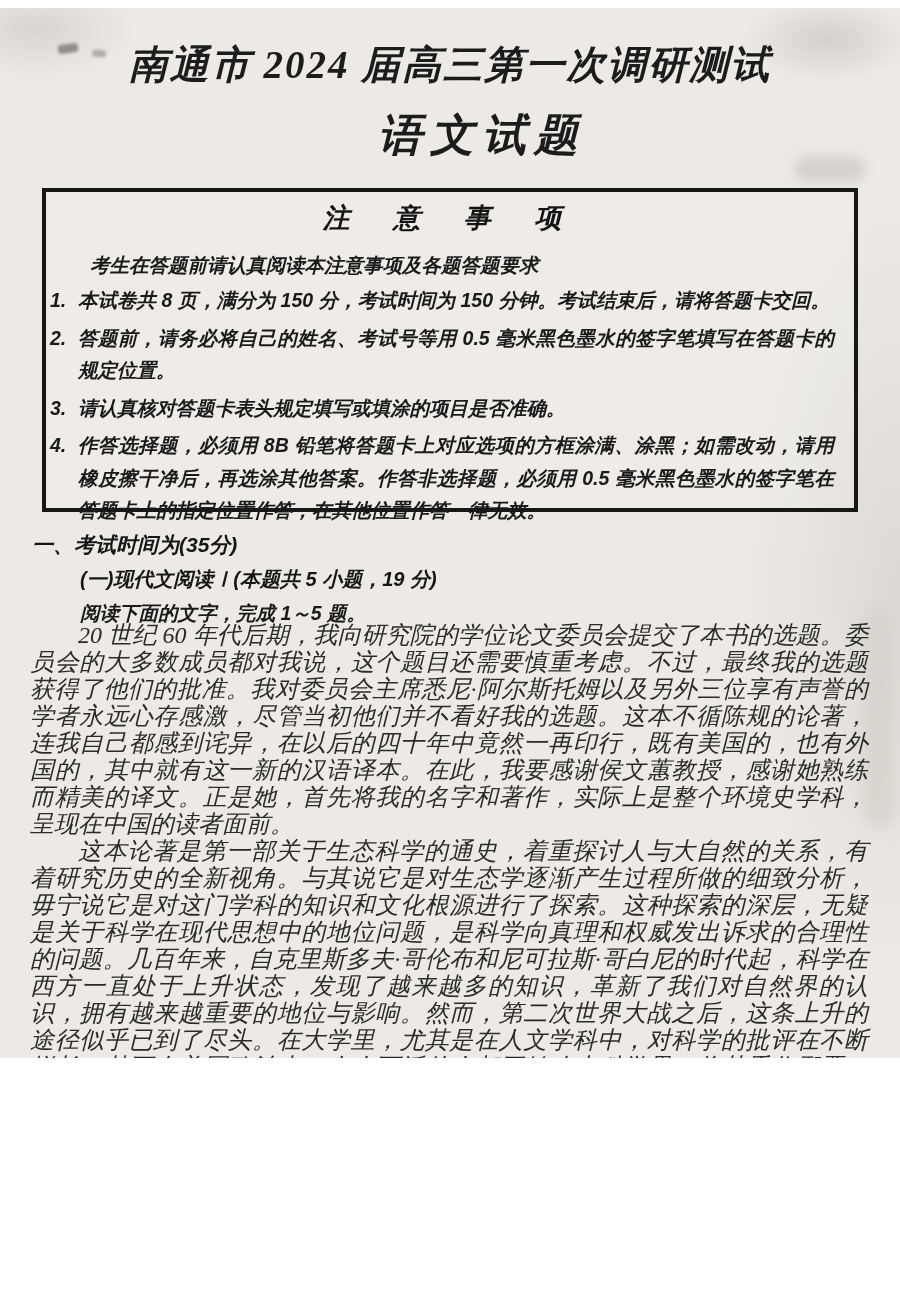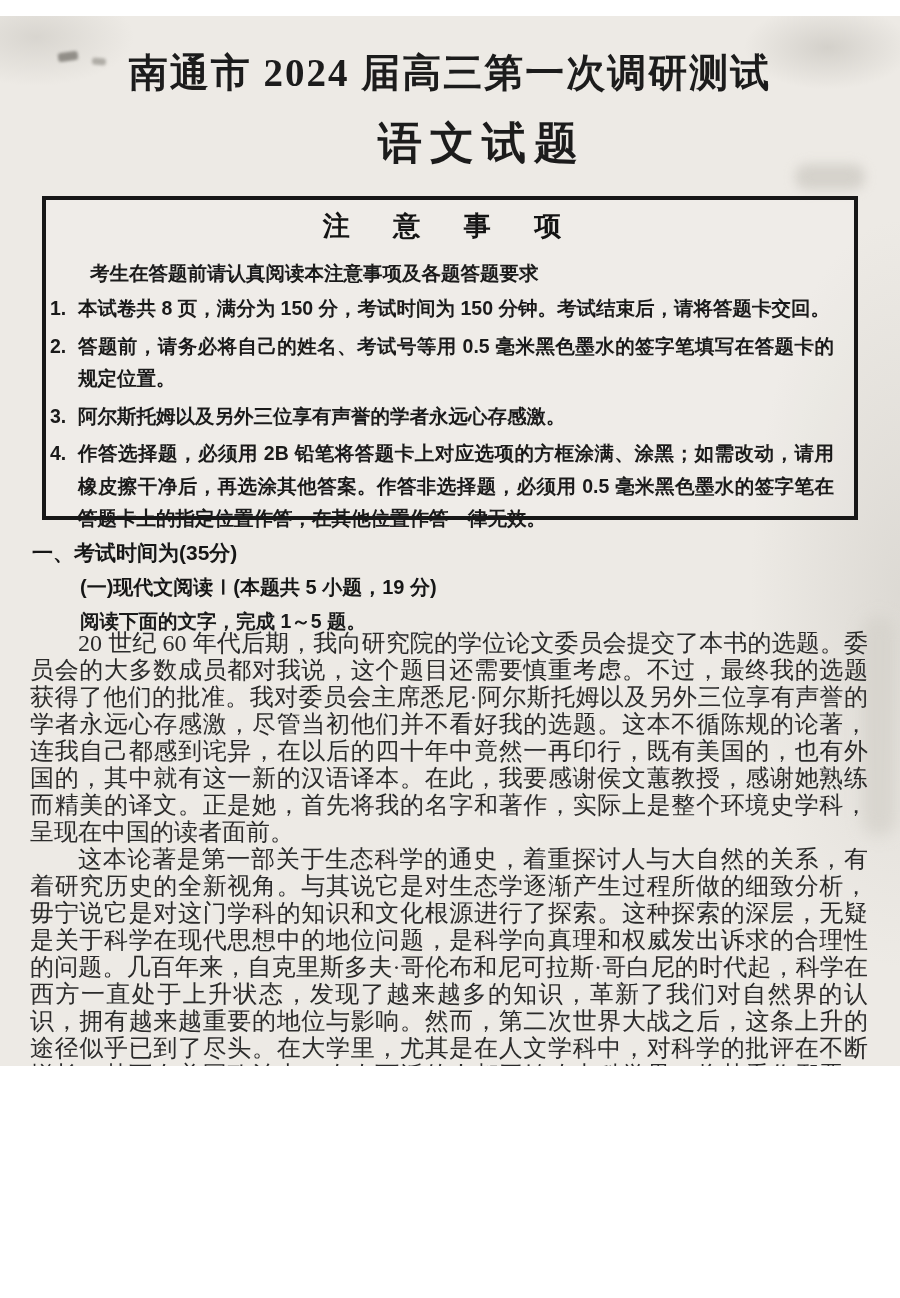--- a/index.html
+++ b/index.html
@@ -1,27 +1,28 @@
 <!DOCTYPE html>
 <html lang="zh"><head>
 <meta charset="utf-8">
 <style>
   html,body{margin:0;padding:0;}
   .page{
     position:relative;
     width:900px;height:1050px;
-    margin:16px auto;
+    margin:8px auto;
     background:
       radial-gradient(ellipse 120px 60px at 92% 3%, rgba(180,177,170,.45), rgba(0,0,0,0) 70%),
       radial-gradient(ellipse 200px 500px at 100% 55%, rgba(190,187,180,.35), rgba(0,0,0,0) 75%),
       radial-gradient(ellipse 140px 70px at 4% 2%, rgba(185,182,175,.40), rgba(0,0,0,0) 70%),
       #edeae5;
     color:#222;
     font-family:"Liberation Serif", serif;
     overflow:hidden;
+    font-style:italic;
   }
   
   .smudge{position:absolute;pointer-events:none;}
   .smudge.m1{left:58px;top:36px;width:20px;height:9px;background:#6f6c66;border-radius:3px;transform:rotate(-8deg);filter:blur(1.5px);opacity:.7;}
   .smudge.m2{left:92px;top:42px;width:14px;height:7px;background:#8a8780;border-radius:3px;transform:rotate(5deg);filter:blur(1.6px);opacity:.6;}
   .smudge.m3{left:795px;top:148px;width:70px;height:26px;background:#cfccc5;border-radius:12px;filter:blur(6px);opacity:.8;}
   .smudge.m4{left:862px;top:600px;width:34px;height:220px;background:#d5d2cb;border-radius:16px;filter:blur(8px);opacity:.8;}
 
   .title1{
     position:absolute;left:0;top:30px;width:100%;
@@ -110,25 +111,25 @@
     <div class="notice-item">
       <span class="num">1.</span>
       <span class="txt">本试卷共 8 页，满分为 150 分，考试时间为 150 分钟。考试结束后，请将答题卡交回。</span>
     </div>
     <div class="notice-item">
       <span class="num">2.</span>
       <span class="txt">答题前，请务必将自己的姓名、考试号等用 0.5 毫米黑色墨水的签字笔填写在答题卡的规定位置。</span>
     </div>
     <div class="notice-item">
       <span class="num">3.</span>
-      <span class="txt">阿尔斯托姆以及另外三位享有声誉的学者永远心存感激。</span>
+      <span class="txt">请认真核对答题卡表头规定填写或填涂的项目是否准确。</span>
     </div>
     <div class="notice-item">
       <span class="num">4.</span>
-      <span class="txt">作答选择题，必须用 2B 铅笔将答题卡上对应选项的方框涂满、涂黑；如需改动，请用橡皮擦干净后，再选涂其他答案。作答非选择题，必须用 0.5 毫米黑色墨水的签字笔在答题卡上的指定位置作答，在其他位置作答一律无效。</span>
+      <span class="txt">作答选择题，必须用 8B 铅笔将答题卡上对应选项的方框涂满、涂黑；如需改动，请用橡皮擦干净后，再选涂其他答案。作答非选择题，必须用 0.5 毫米黑色墨水的签字笔在答题卡上的指定位置作答，在其他位置作答一律无效。</span>
     </div>
   </div>
 
   <div class="section-heading">一、考试时间为(35分)</div>
   <div class="subsection-heading">(一)现代文阅读Ⅰ(本题共 5 小题，19 分)</div>
   <div class="instruction">阅读下面的文字，完成 1～5 题。</div>
 
   <div class="article">
     <p>20 世纪 60 年代后期，我向研究院的学位论文委员会提交了本书的选题。委员会的大多数成员都对我说，这个题目还需要慎重考虑。不过，最终我的选题获得了他们的批准。我对委员会主席悉尼·阿尔斯托姆以及另外三位享有声誉的学者永远心存感激，尽管当初他们并不看好我的选题。这本不循陈规的论著，连我自己都感到诧异，在以后的四十年中竟然一再印行，既有美国的，也有外国的，其中就有这一新的汉语译本。在此，我要感谢侯文蕙教授，感谢她熟练而精美的译文。正是她，首先将我的名字和著作，实际上是整个环境史学科，呈现在中国的读者面前。</p>
     <p>这本论著是第一部关于生态科学的通史，着重探讨人与大自然的关系，有着研究历史的全新视角。与其说它是对生态学逐渐产生过程所做的细致分析，毋宁说它是对这门学科的知识和文化根源进行了探索。这种探索的深层，无疑是关于科学在现代思想中的地位问题，是科学向真理和权威发出诉求的合理性的问题。几百年来，自克里斯多夫·哥伦布和尼可拉斯·哥白尼的时代起，科学在西方一直处于上升状态，发现了越来越多的知识，革新了我们对自然界的认识，拥有越来越重要的地位与影响。然而，第二次世界大战之后，这条上升的途径似乎已到了尽头。在大学里，尤其是在人文学科中，对科学的批评在不断增长。甚至在美国政治中，左右两派的人都开始攻击科学界，将其看作邪恶、异化，甚至是危害健康的根源。美国文化战争的所有瞄准器都将科学当成了靶子。生态学与进化论一起，在保守派的圈内变得声名狼籍；而在其对立的激进派中，科学则被看作一个帝国的、非正义的、大政府的和西方霸权的有力工具。</p>

